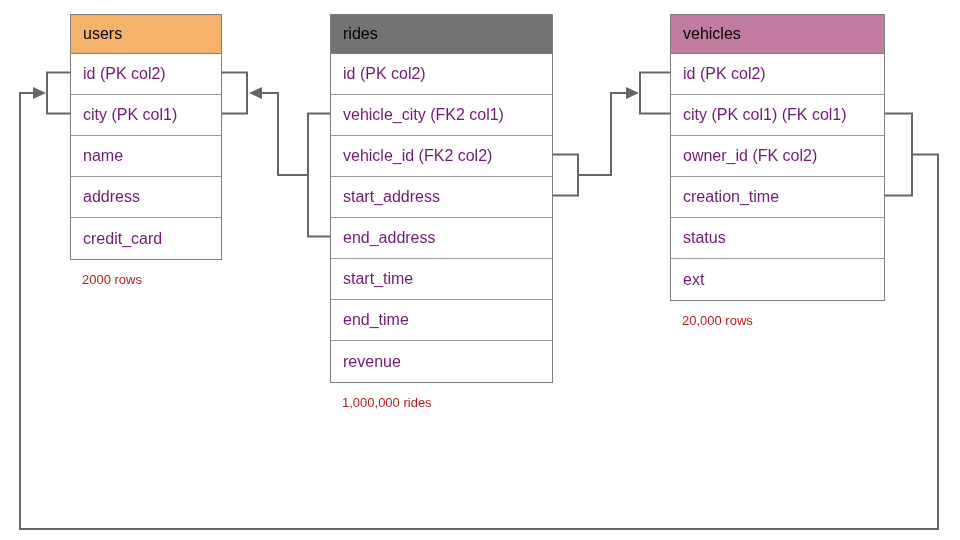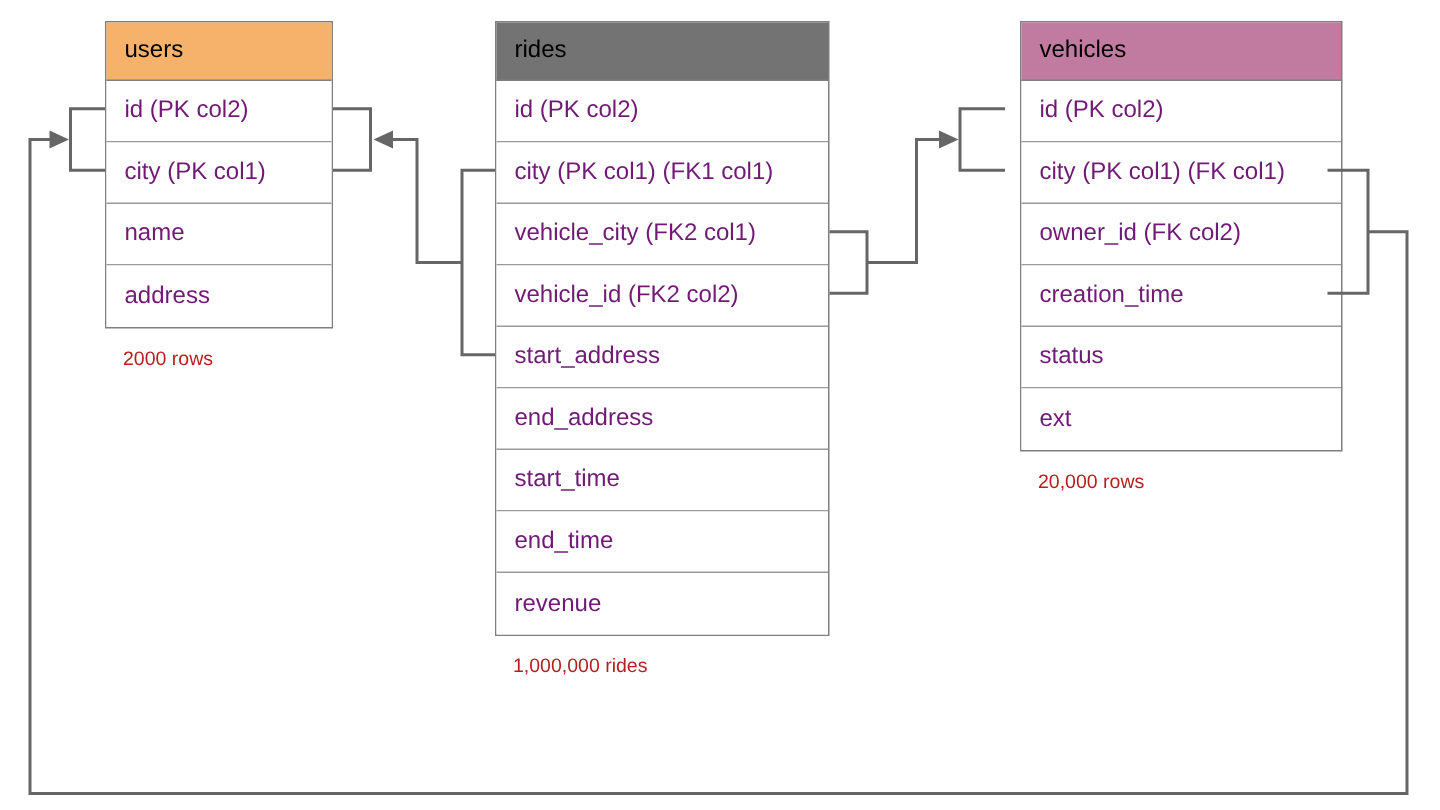--- a/index.html
+++ b/index.html
@@ -34,41 +34,41 @@
 
 <div id="canvas">
 
   <div class="table-group" style="left:70px; width:152px;">
     <div class="db-table">
       <div class="thead" style="background-color: rgb(246, 178, 107);">users</div>
       <div class="trow">id (PK col2)</div>
       <div class="trow">city (PK col1)</div>
       <div class="trow">name</div>
       <div class="trow">address</div>
+      <div class="trow">credit_card</div>
     </div>
     <div class="caption">2000 rows</div>
   </div>
 
   <div class="table-group" style="left:330px; width:223px;">
     <div class="db-table">
       <div class="thead" style="background-color: #737373;">rides</div>
       <div class="trow">id (PK col2)</div>
-      <div class="trow">city (PK col1) (FK1 col1)</div>
       <div class="trow">vehicle_city (FK2 col1)</div>
       <div class="trow">vehicle_id (FK2 col2)</div>
       <div class="trow">start_address</div>
       <div class="trow">end_address</div>
       <div class="trow">start_time</div>
       <div class="trow">end_time</div>
       <div class="trow">revenue</div>
     </div>
     <div class="caption">1,000,000 rides</div>
   </div>
 
-  <div class="table-group" style="left:670px; width:215px;margin-left:10px;">
+  <div class="table-group" style="left:670px; width:215px;">
     <div class="db-table">
       <div class="thead" style="background-color: rgb(194, 123, 160);">vehicles</div>
       <div class="trow">id (PK col2)</div>
       <div class="trow">city (PK col1) (FK col1)</div>
       <div class="trow">owner_id (FK col2)</div>
       <div class="trow">creation_time</div>
       <div class="trow">status</div>
       <div class="trow">ext</div>
     </div>
     <div class="caption">20,000 rows</div>

